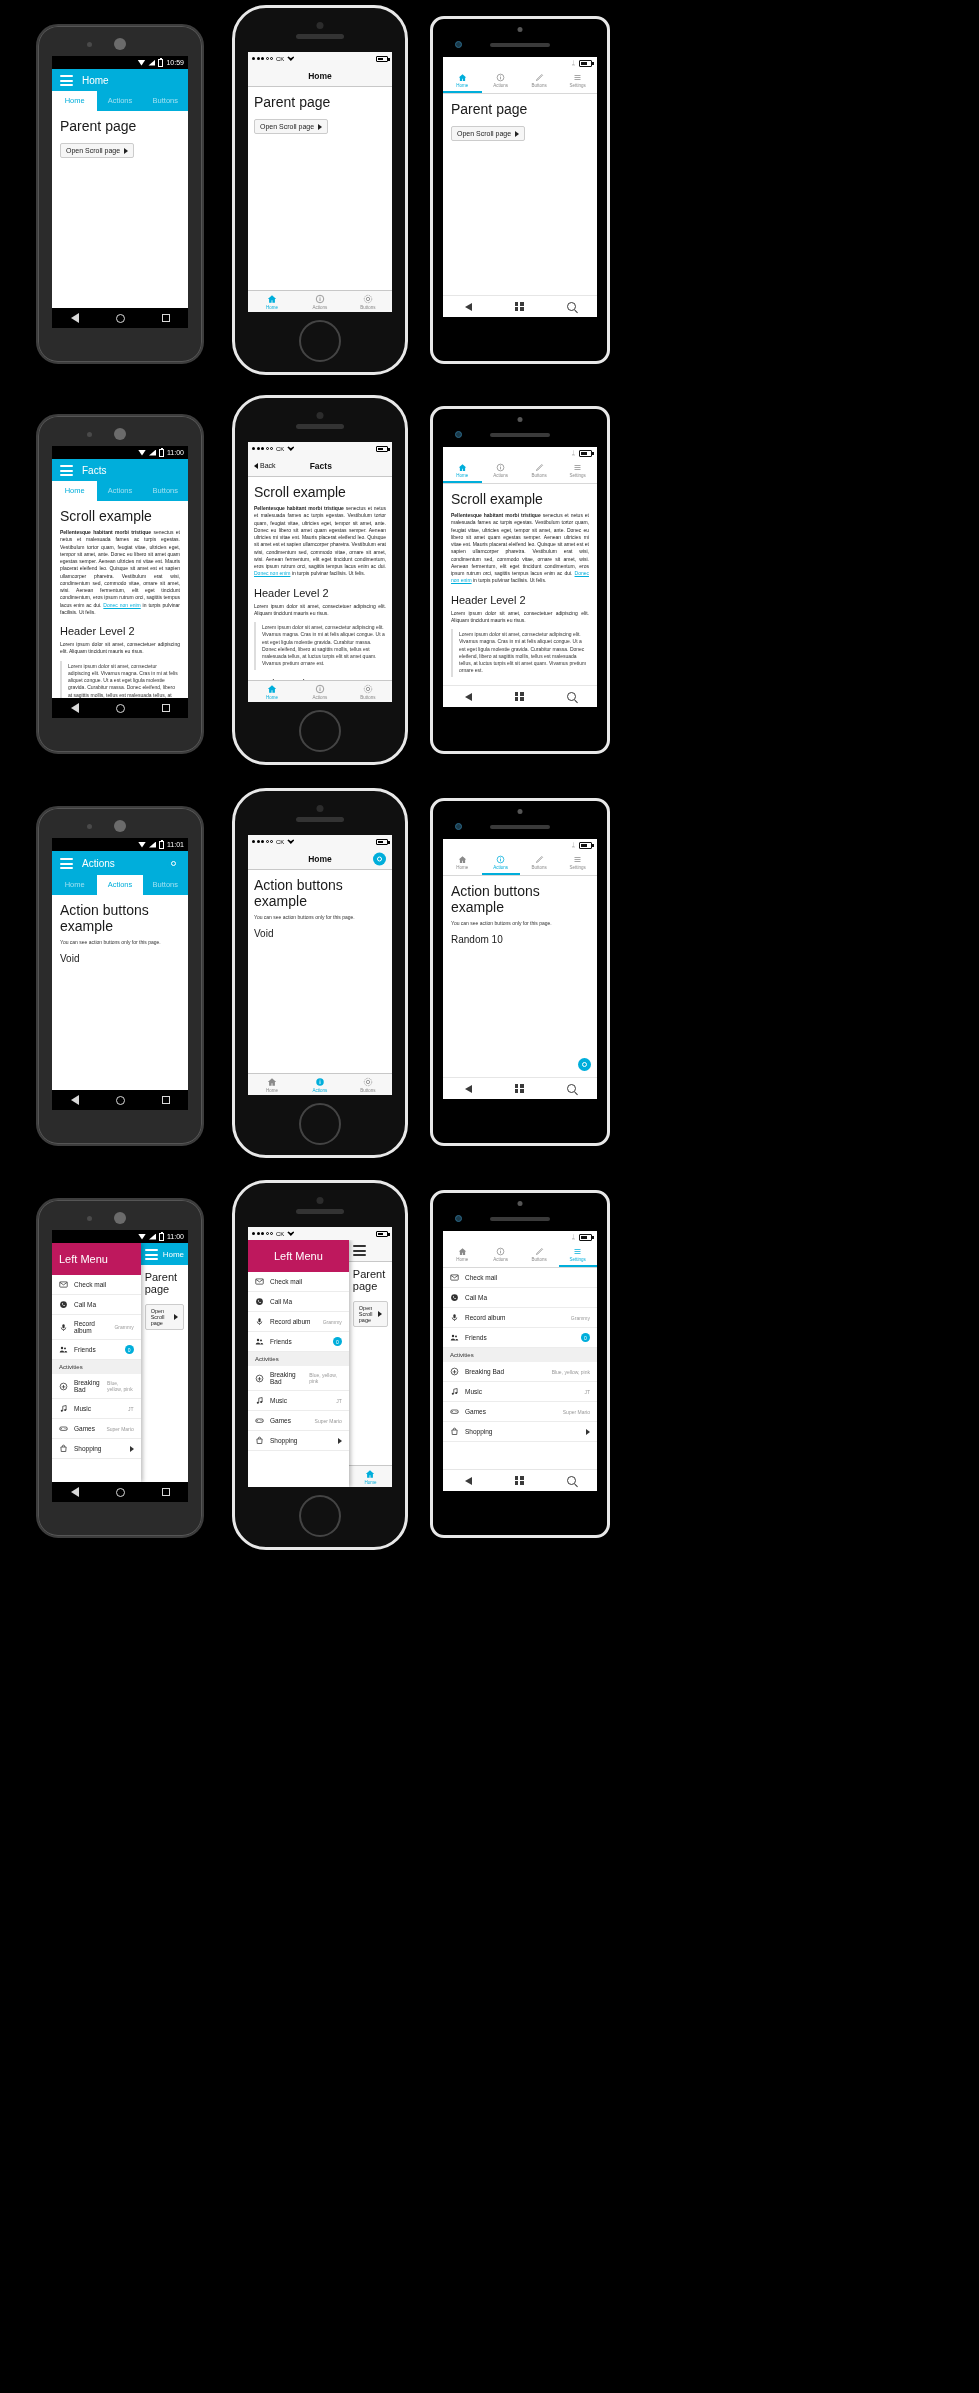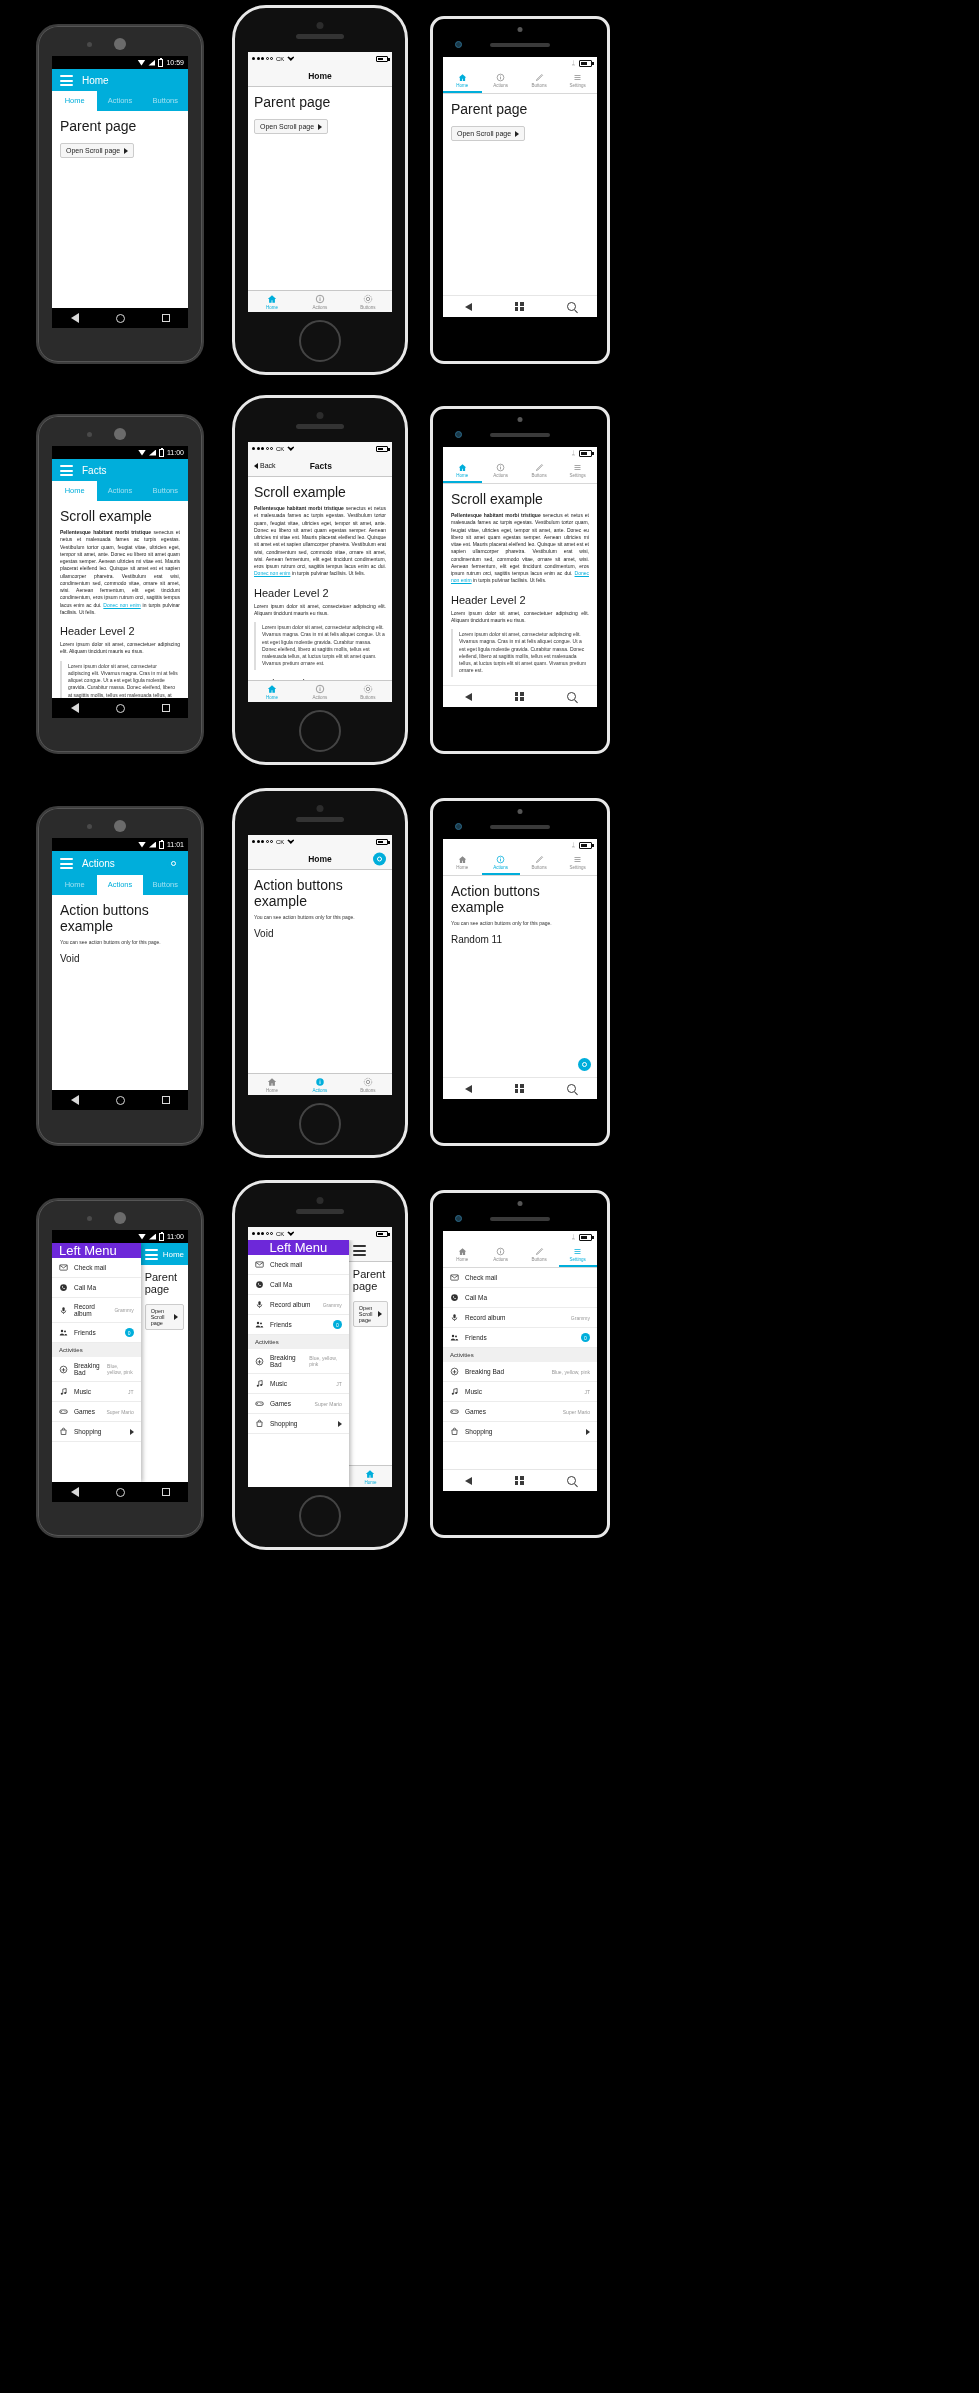--- a/index.html
+++ b/index.html
@@ -202,21 +202,21 @@
     display:inline-flex;align-items:center;justify-content:center;
   }
   .fab i{ width:5px;height:5px;border-radius:50%;border:1.3px solid #fff;display:block;}
 
   
   .drawer-row {
     display:flex; align-items:center; gap:6px; padding:5px 7px;
     border-bottom:1px solid #ececec; font-size:6.5px; color:#1a1a1a;
   }
   .drawer-row .meta { margin-left:auto; font-size:5px; color:#9a9a9a; }
-  .drawer-hdr { background:#6d28d9; color:#fff; font-size:13px; padding:0 7px; display:flex; align-items:center; gap:6px;}
+  .drawer-hdr { background:#be185d; color:#fff; font-size:11px; padding:10px 7px; display:flex; align-items:center; gap:6px;}
   .sect-hdr { background:#f0f0f0; font-size:6px; color:#333; padding:4px 7px; }
   .badge { margin-left:auto; width:9px;height:9px;border-radius:50%;background:#00aedb;
     color:#fff;font-size:5px;display:flex;align-items:center;justify-content:center; }
   .dicon { width:9px;height:9px; flex:none; display:flex; align-items:center; justify-content:center; font-size:7px; color:#333;}
   .arrow-r { margin-left:auto; width:0;height:0;border-top:3px solid transparent;border-bottom:3px solid transparent;border-left:4px solid #333; }
 </style>
 </head>
 <body>
 
 <div class="grid">
@@ -679,21 +679,21 @@
               <rect x="4" y="6" width="16" height="2" fill="#8a8a8a"></rect>
               <rect x="4" y="11" width="16" height="2" fill="#8a8a8a"></rect>
               <rect x="4" y="16" width="16" height="2" fill="#8a8a8a"></rect>
             </svg>
         <span class="lbl">Settings</span>
       </div>
     </div>
     <div class="wp-body">
       <h1 class="page-h">Action buttons example</h1>
       <div class="subtext">You can see action buttons only for this page.</div>
-      <div class="bigval">Random 11</div>
+      <div class="bigval">Random 10</div>
       <span class="fab" style="position:absolute;right:6px;bottom:6px;">
             <i></i>
           </span>
     </div>
     <div class="wp-nav">
       <span class="wp-nav-back"></span>
       <span class="wp-nav-win">
             <i></i>
             <i></i>
             <i></i>

